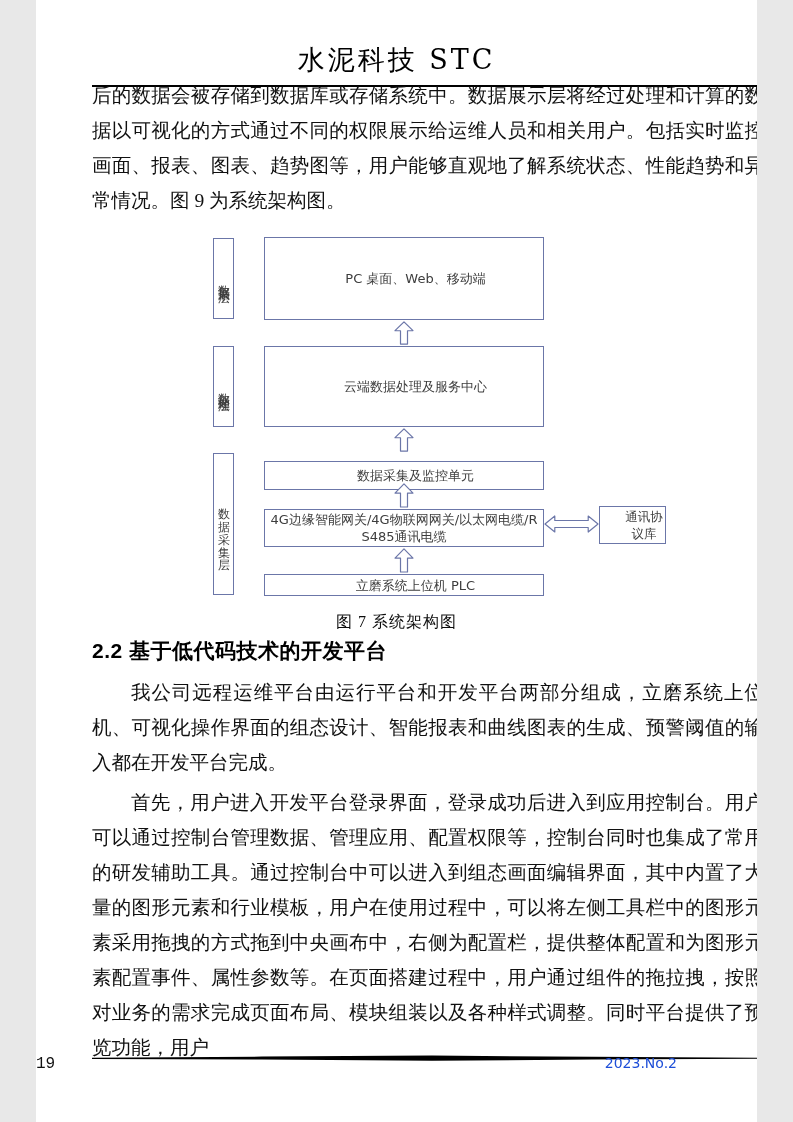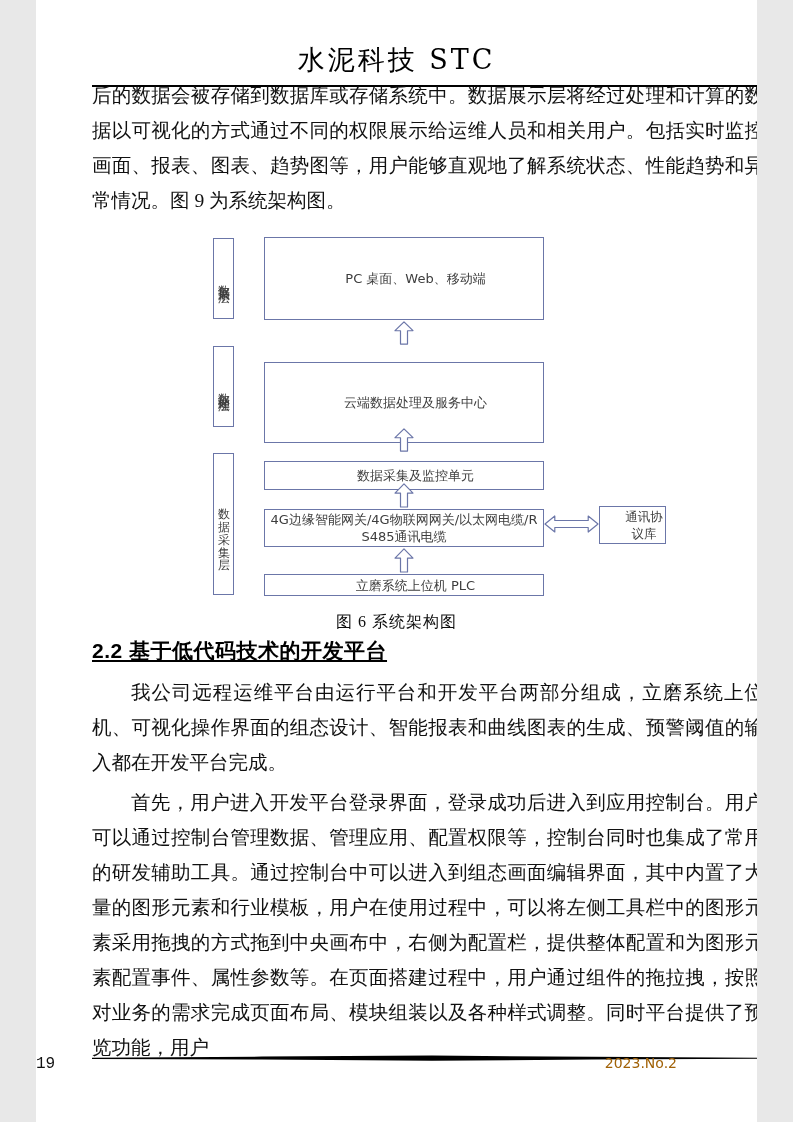--- a/index.html
+++ b/index.html
@@ -19,35 +19,35 @@
     position:absolute;left:56px;width:672px;margin:0;
     font-size:19.5px;line-height:35px;text-align:justify;color:#101010;
   }
   .p1{top:78px;}
   .p2{top:675px;}
   .p3{top:785px;}
   .indent{text-indent:2em;}
   .section-heading{
     position:absolute;left:56px;top:637px;margin:0;
     font-family:"Liberation Sans","DejaVu Sans",sans-serif;
-    font-size:21px;font-weight:700;color:#000;letter-spacing:0.5px;text-decoration:underline;
+    font-size:21px;font-weight:700;color:#000;letter-spacing:0.5px;
   }
   .fig-caption{
     position:absolute;top:612px;left:0;right:0;text-align:center;
     font-size:16px;color:#0d0d0d;letter-spacing:1px;
   }
   
   .figure{position:absolute;left:0;top:0;width:793px;height:1122px;}
   .node{
     position:absolute;box-sizing:border-box;border:1px solid #6b76a8;background:#fff;
     color:#3d3d3d;font-family:"DejaVu Sans","Liberation Sans",sans-serif;font-size:13px;
     display:flex;align-items:center;justify-content:center;text-align:center;line-height:17px;padding-left:23px;
   }
   .node-client{left:228px;top:237px;width:280px;height:83px;}
-  .node-cloud{left:228px;top:362px;width:280px;height:81px;}
+  .node-cloud{left:228px;top:346px;width:280px;height:81px;}
   .node-monitor{left:228px;top:461px;width:280px;height:29px;}
   .node-gateway{left:228px;top:509px;width:280px;height:38px;padding:8px 5px;word-break:break-all;}
   .node-plc{left:228px;top:574px;width:280px;height:22px;}
   .node-protocol{left:563px;top:506px;width:67px;height:38px;font-size:12.5px;}
   .layer{
     position:absolute;left:177px;width:21px;box-sizing:border-box;
     border:1px solid #6b76a8;background:#fff;color:#3d3d3d;
     font-family:"DejaVu Sans","Liberation Sans",sans-serif;font-size:12px;
     display:flex;align-items:center;justify-content:center;
   }
@@ -65,21 +65,21 @@
   .arrow-4{left:358px;top:548px;width:20px;height:25px;}
   .arrow-h{left:508px;top:514px;width:55px;height:20px;}
   
   .footer-rule{position:absolute;left:56px;top:1048px;width:672px;height:7px;}
   .page-number{
     position:absolute;top:1055px;left:0;right:0;text-align:left;
     font-family:Liberation Mono, monospace;font-size:16px;color:#111;
   }
   .issue-number{
     position:absolute;top:1055px;right:80px;
-    font-family:"DejaVu Sans","Liberation Sans",sans-serif;font-size:14px;color:#a16207;
+    font-family:"DejaVu Sans","Liberation Sans",sans-serif;font-size:14px;color:#1d4ed8;
   }
 </style>
 </head>
 <body>
 
 <div class="page">
 
   <div class="journal-title">水泥科技 STC</div>
   <div class="header-rule"></div>
 
@@ -124,21 +124,21 @@
           <path d="M10 1 L19 10.5 L13.5 10.5 L13.5 25 L6.5 25 L6.5 10.5 L1 10.5 Z" fill="#ffffff" stroke="#6b76a8" stroke-width="1.2" stroke-linejoin="round"></path>
         </svg>
     </div>
     <div class="arrow arrow-h">
       <svg viewBox="0 0 56 20" preserveAspectRatio="none">
           <path d="M1 10 L11 2 L11 6.5 L45 6.5 L45 2 L55 10 L45 18 L45 13.5 L11 13.5 L11 18 Z" fill="#ffffff" stroke="#6b76a8" stroke-width="1.2" stroke-linejoin="round"></path>
         </svg>
     </div>
   </div>
 
-  <div class="fig-caption">图 6 系统架构图</div>
+  <div class="fig-caption">图 7 系统架构图</div>
   <h2 class="section-heading">2.2 基于低代码技术的开发平台</h2>
 
   <p class="para p2 indent">我公司远程运维平台由运行平台和开发平台两部分组成，立磨系统上位机、可视化操作界面的组态设计、智能报表和曲线图表的生成、预警阈值的输入都在开发平台完成。</p>
   <p class="para p3 indent">首先，用户进入开发平台登录界面，登录成功后进入到应用控制台。用户可以通过控制台管理数据、管理应用、配置权限等，控制台同时也集成了常用的研发辅助工具。通过控制台中可以进入到组态画面编辑界面，其中内置了大量的图形元素和行业模板，用户在使用过程中，可以将左侧工具栏中的图形元素采用拖拽的方式拖到中央画布中，右侧为配置栏，提供整体配置和为图形元素配置事件、属性参数等。在页面搭建过程中，用户通过组件的拖拉拽，按照对业务的需求完成页面布局、模块组装以及各种样式调整。同时平台提供了预览功能，用户</p>
 
   <div class="footer-rule">
     <svg width="672" height="7" viewBox="0 0 672 7" preserveAspectRatio="none">
       <polygon points="0,2.8 170,1.6 340,0.6 500,1.8 672,2.8 672,3.6 500,4.6 340,5.8 170,4.6 0,4.0" fill="#000000"></polygon>
     </svg>
   </div>

